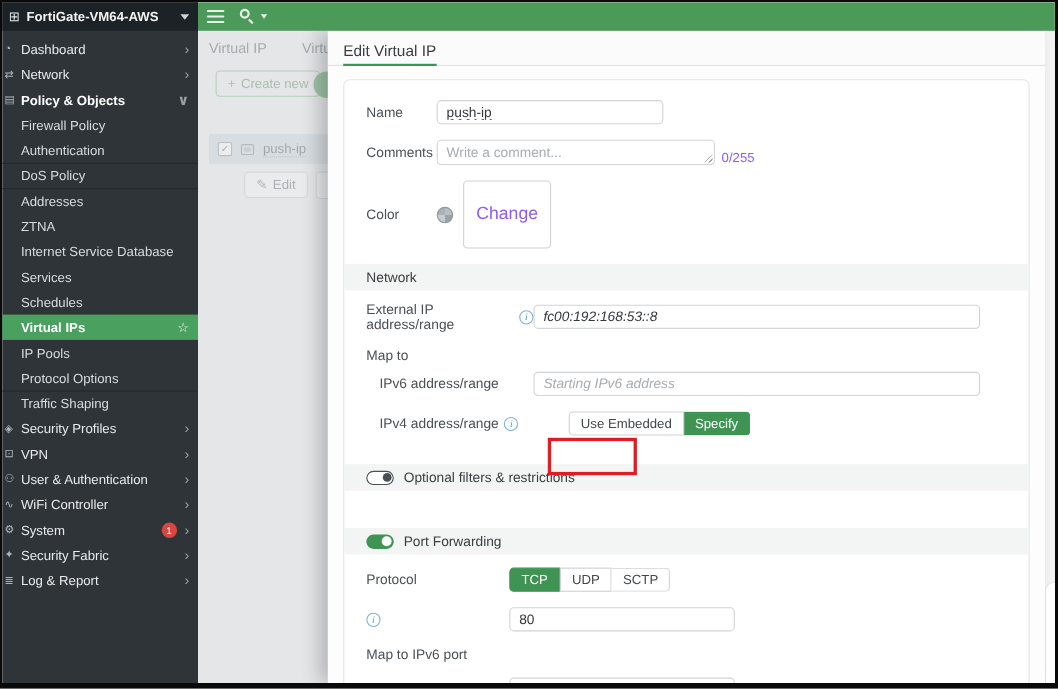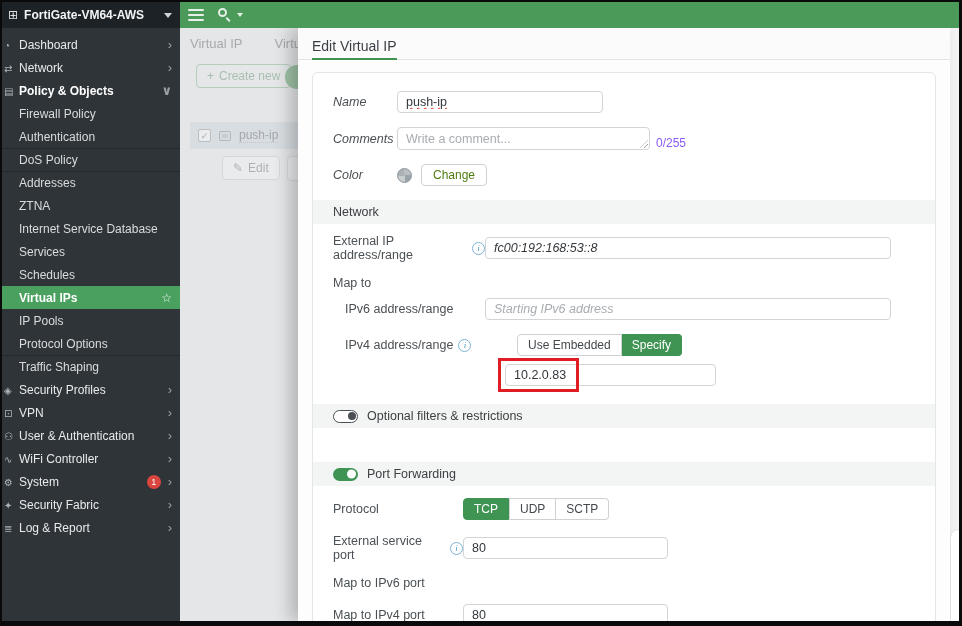--- a/index.html
+++ b/index.html
@@ -58,32 +58,32 @@
   .corner-card { position:absolute; right:0; bottom:0; top:527px; width:9px; background:#fff; border-left:1px solid #e0e0e0; border-top:1px solid #e4e4e4; border-top-left-radius:8px; z-index:4; }
 
   
   .panel { position:absolute; left:118px; top:26px; right:9px; bottom:0; background:#fdfdfd; z-index:3; box-shadow:-8px 0 16px rgba(0,0,0,0.22); overflow:hidden; }
   .panel-header { height:32px; background:#fbfbfb; border-bottom:1px solid #e3e3e3; display:flex; align-items:flex-end; padding:0 0 0 14px; }
   .panel-title { font-size:14px; color:#3a3f44; padding-bottom:4px; border-bottom:2px solid #3f9454; margin-bottom:-1px; }
   .card { margin:12px 14px -10px 14px; background:#fff; border:1px solid #e3e5e6; border-radius:6px; padding:18px 0 24px 0; min-height:620px; }
 
   .frow { display:flex; align-items:center; margin:0 20px 7px 20px; font-size:12.5px; color:#4b5054; }
   .frow .flabel { flex:0 0 auto; display:flex; align-items:center; gap:5px; }
-  .lw-basic { width:64px;font-style:italic; } .lw-net { width:152px; } .lw-netind { width:140px; } .lw-port { width:130px; }
+  .lw-basic { width:64px; } .lw-net { width:152px; } .lw-netind { width:140px; } .lw-port { width:130px; }
   .ind { margin-left:32px; }
   input.tx, textarea.tx { border:1px solid #d2d4d5; border-radius:4px; height:22px; font-size:12.5px; color:#33383c; padding:0 8px; font-family:"Liberation Sans","DejaVu Sans",sans-serif; outline:none; background:#fff; }
   input.tx::placeholder, textarea.tx::placeholder { color:#a8adb1; }
   .w-name { width:206px; } .w-cmt { width:253px; } .w-net { width:406px;font-style:italic; } .w-map { width:211px; } .w-port { width:205px; }
   .squiggle { text-decoration:underline; text-decoration-style:wavy; text-decoration-color:#d93025; text-decoration-thickness:1px; }
   textarea.tx { resize:none; height:23px; padding-top:3px; line-height:16px; }
   .cmt-wrap { position:relative; display:flex; }
   .resize-handle { position:absolute; right:2px; bottom:2px; width:8px; height:8px; background:repeating-linear-gradient(135deg, transparent 0 2px, #9aa0a4 2px 3px); clip-path:polygon(100% 0,100% 100%,0 100%); cursor:nwse-resize; }
   .counter { font-size:12px; color:#8b5cf6; margin-left:6px; align-self:flex-end; }
   .palette { width:15px; height:15px; border-radius:50%; margin-right:9px; background:conic-gradient(#b9bfc3 0 25%, #9aa3a8 25% 50%, #c8cdd0 50% 75%, #aab2b7 75% 100%); border:1px solid #8d969b; cursor:pointer; }
-  .btn-plain { border:1px solid #cfd1d2; background:#fff; border-radius:4px; font-size:12px; color:#4d7c0f; padding:3px 11px; cursor:pointer; }
+  .btn-plain { border:1px solid #cfd1d2; background:#fff; border-radius:4px; font-size:16px; color:#8b5cf6; padding:21px 11px; cursor:pointer; }
   .strip { background:#f3f4f4; padding:5px 20px; font-size:12.5px; color:#3c4043; margin:14px 0 10px 0; display:flex; align-items:center; }
   .info { width:13px; height:13px; border-radius:50%; border:1px solid #7db3d5; color:#4e9cc8; font-size:9px; font-style:italic; font-family:"Liberation Serif","DejaVu Serif",serif; display:flex; align-items:center; justify-content:center; flex:0 0 auto; }
   .maptolabel { margin:2px 20px 8px 20px; font-size:12.5px; color:#4b5054; }
   .seg { display:flex; }
   .seg .opt { border:1px solid #cfd1d2; background:#fff; color:#44494d; font-size:12px; padding:3px 10px; cursor:pointer; }
   .seg .opt:first-child { border-radius:4px 0 0 4px; }
   .seg .opt:last-child { border-radius:0 4px 4px 0; border-left:none; }
   .seg .opt.on { background:#3f9454; border-color:#3f9454; color:#fff; }
   .maprow { margin:8px 20px 4px 192px; position:relative; display:flex; }
   .redbox { position:absolute; left:-7px; top:-6px; width:81px; height:34px; border:3px solid #e01d24; pointer-events:none; z-index:2; }
@@ -289,21 +289,20 @@
             <span class="info">i</span>
           </span>
           <span class="seg">
             <span class="opt">Use Embedded</span>
             <span class="opt on">Specify</span>
           </span>
         </div>
 
         <div class="maprow">
           <span class="redbox"></span>
-          <input class="tx w-map" value="10.2.0.83" style="">
         </div>
 
         <div class="strip" style="margin-top:18px;">
           <span class="toggle off">
               <span class="knob"></span>
             </span>
           <span>Optional filters &amp; restrictions</span>
         </div>
 
         <div class="gap"></div>
@@ -319,21 +318,20 @@
           <span class="flabel lw-port">Protocol</span>
           <span class="seg">
             <span class="opt on">TCP</span>
             <span class="opt">UDP</span>
             <span class="opt">SCTP</span>
           </span>
         </div>
 
         <div class="frow mb14">
           <span class="flabel lw-port">
-            <span>External service port</span>
             <span class="info">i</span>
           </span>
           <input class="tx w-port" value="80" style="">
         </div>
 
         <div class="frow mb14">
           <span class="flabel lw-port">Map to IPv6 port</span>
         </div>
 
         <div class="frow">

